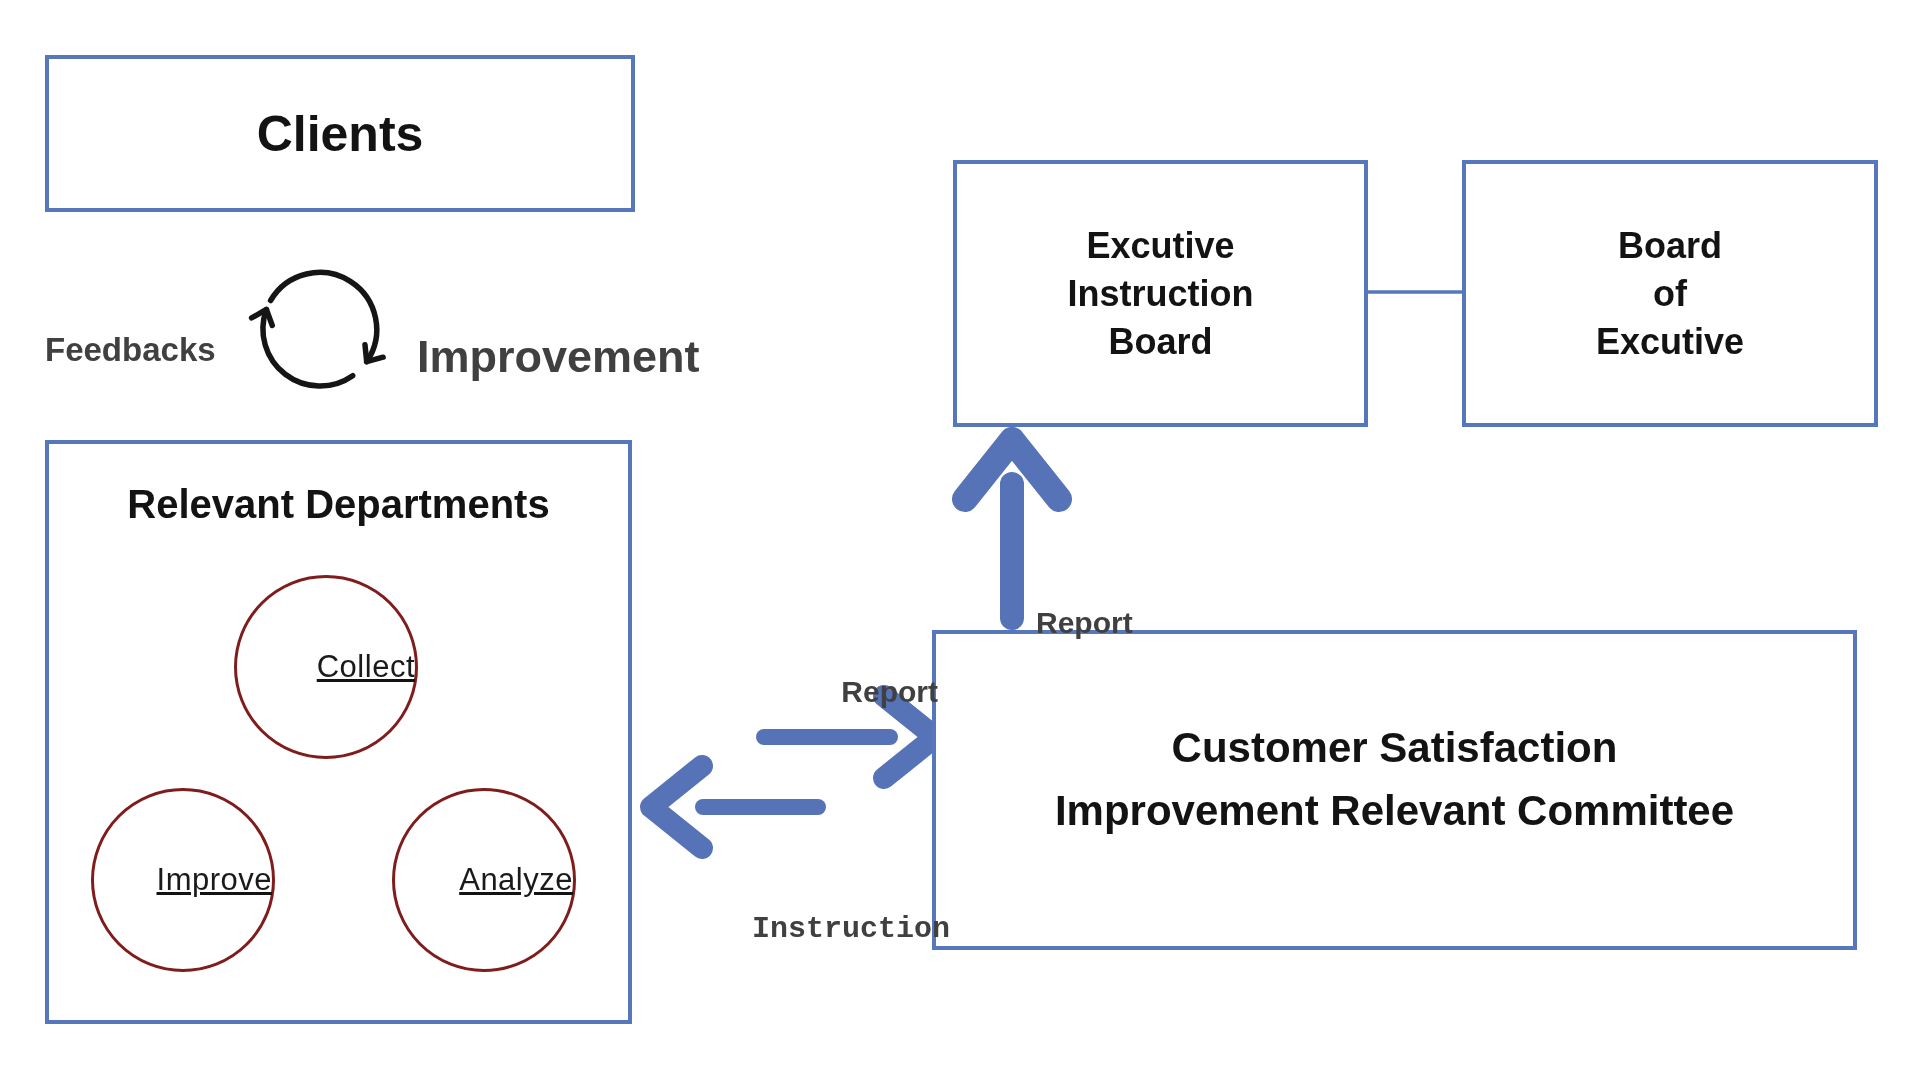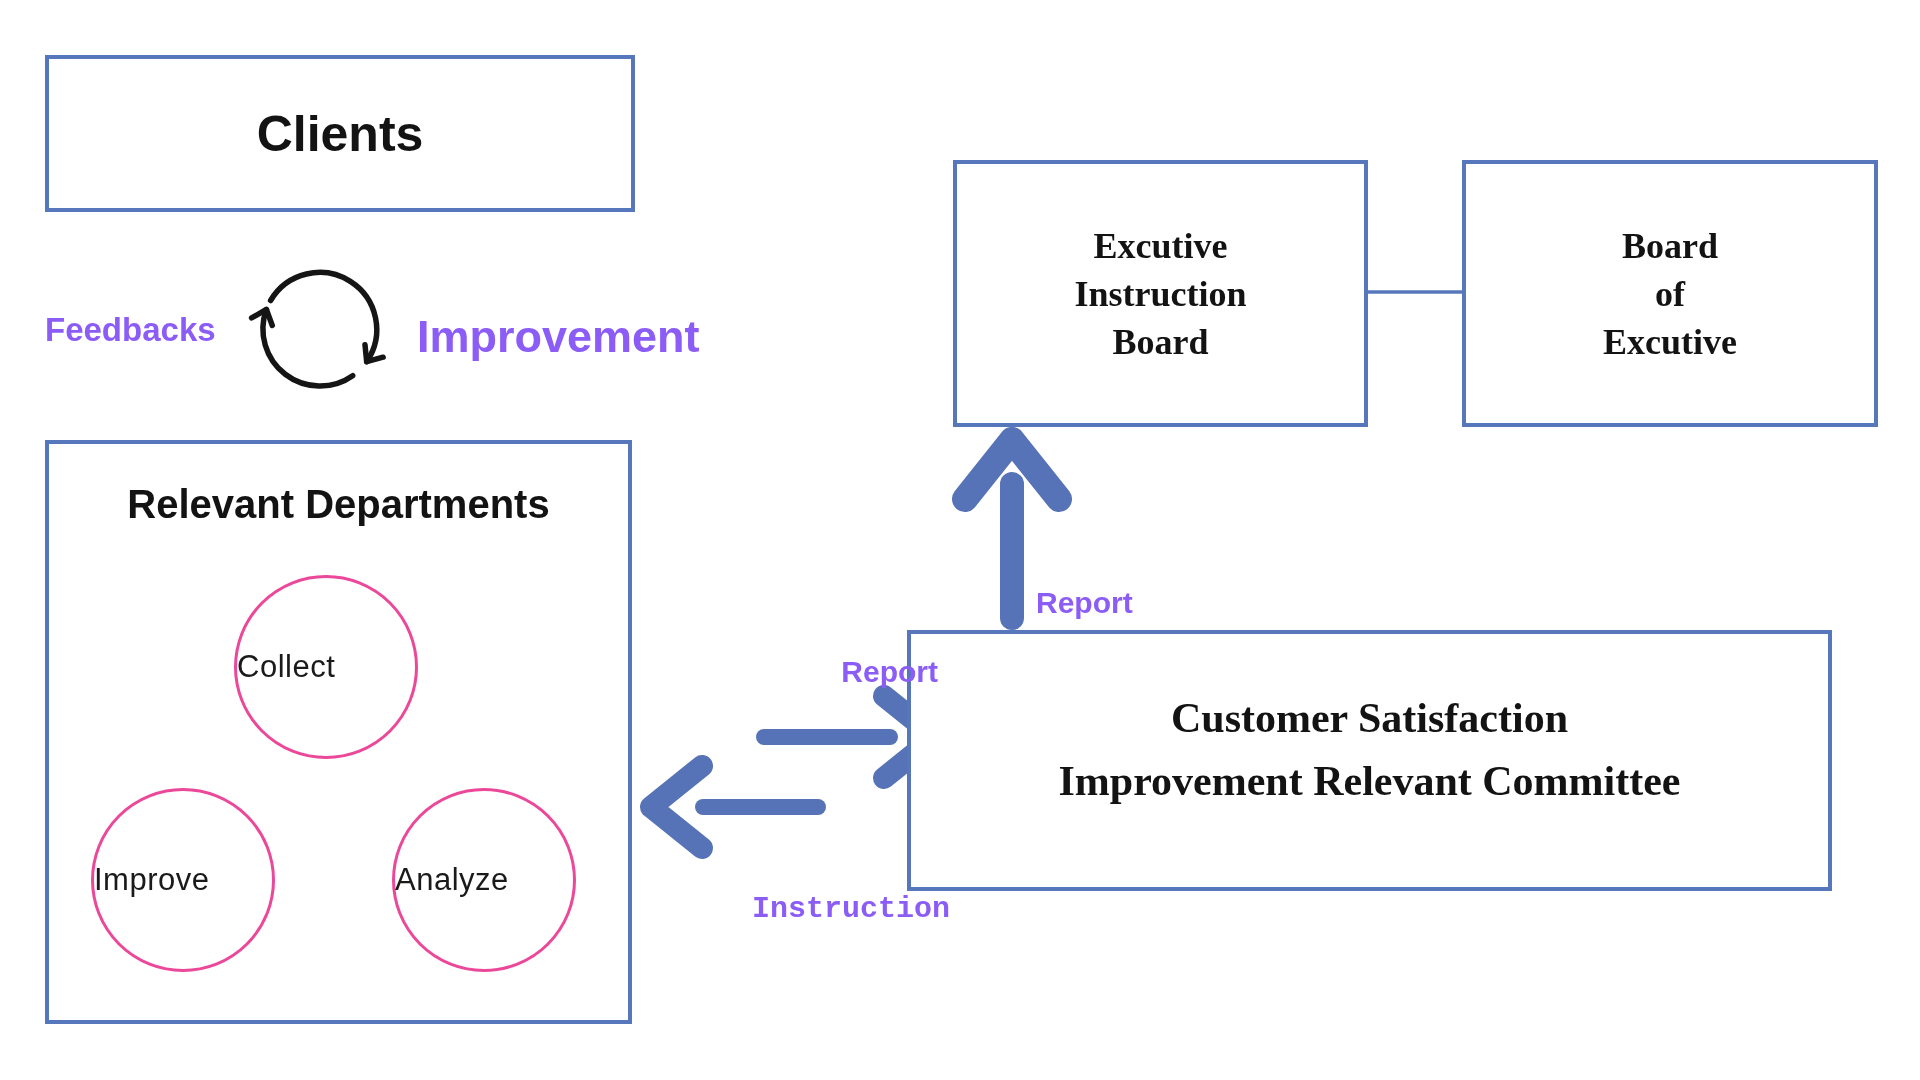--- a/index.html
+++ b/index.html
@@ -45,52 +45,54 @@
     width: 100%;
     padding-top: 38px;
     font-size: 40px;
     font-weight: 700;
     text-align: center;
   }
 
   .circle {
     position: absolute;
     width: 184px; height: 184px;
-    border: 3px solid #ec4899;
+    border: 3px solid #7f1d1d;
     border-radius: 50%;
     background: #ffffff;
     box-sizing: border-box;
     display: flex;
     align-items: center;
-    justify-content: flex-start;
+    justify-content: flex-end;
+    text-decoration: underline;
   }
   .circle-label {
     font-size: 31px;
     font-weight: 400;
     letter-spacing: 0.5px;
     color: #1a1a1a;
   }
   #circle-collect { left: 234px; top: 575px; }
   #circle-improve { left: 91px;  top: 788px; }
   #circle-analyze { left: 392px; top: 788px; }
 
   #executive-box { left: 953px;  top: 160px; width: 415px; height: 267px; }
   #directors-box { left: 1462px; top: 160px; width: 416px; height: 267px; }
   .stacked-lines { font-size: 36px; font-weight: 700; line-height: 48px; }
-  .stacked-lines span { display: block; font-family: Liberation Serif, serif; }
+  .stacked-lines span { display: block; }
 
-  #committee-box { left: 907px; top: 630px; width: 925px; height: 261px; padding-bottom: 22px; }
+  #committee-box { left: 932px; top: 630px; width: 925px; height: 320px; padding-bottom: 22px; }
   #committee-box .stacked-lines { font-size: 42px; line-height: 63px; }
 
   .flow-label {
     position: absolute;
     font-weight: 700;
     font-size: 30px;
-    color: #8b5cf6;
+    color: #404040;
     white-space: nowrap;
+    margin-top: 20px;
   }
   #label-feedbacks   { left: 45px;  top: 311px; font-size: 33px; }
   #label-improvement { left: 417px; top: 311px; font-size: 45px; }
   #label-report-up    { left: 1036px; top: 586px; }
   #label-report-right { left: 790px;  top: 655px; width: 148px; text-align: right; }
   #label-instruction  { left: 752px;  top: 892px; width: 184px; text-align: center; font-family: Liberation Mono, monospace; }
 </style>
 </head>
 <body>
 

